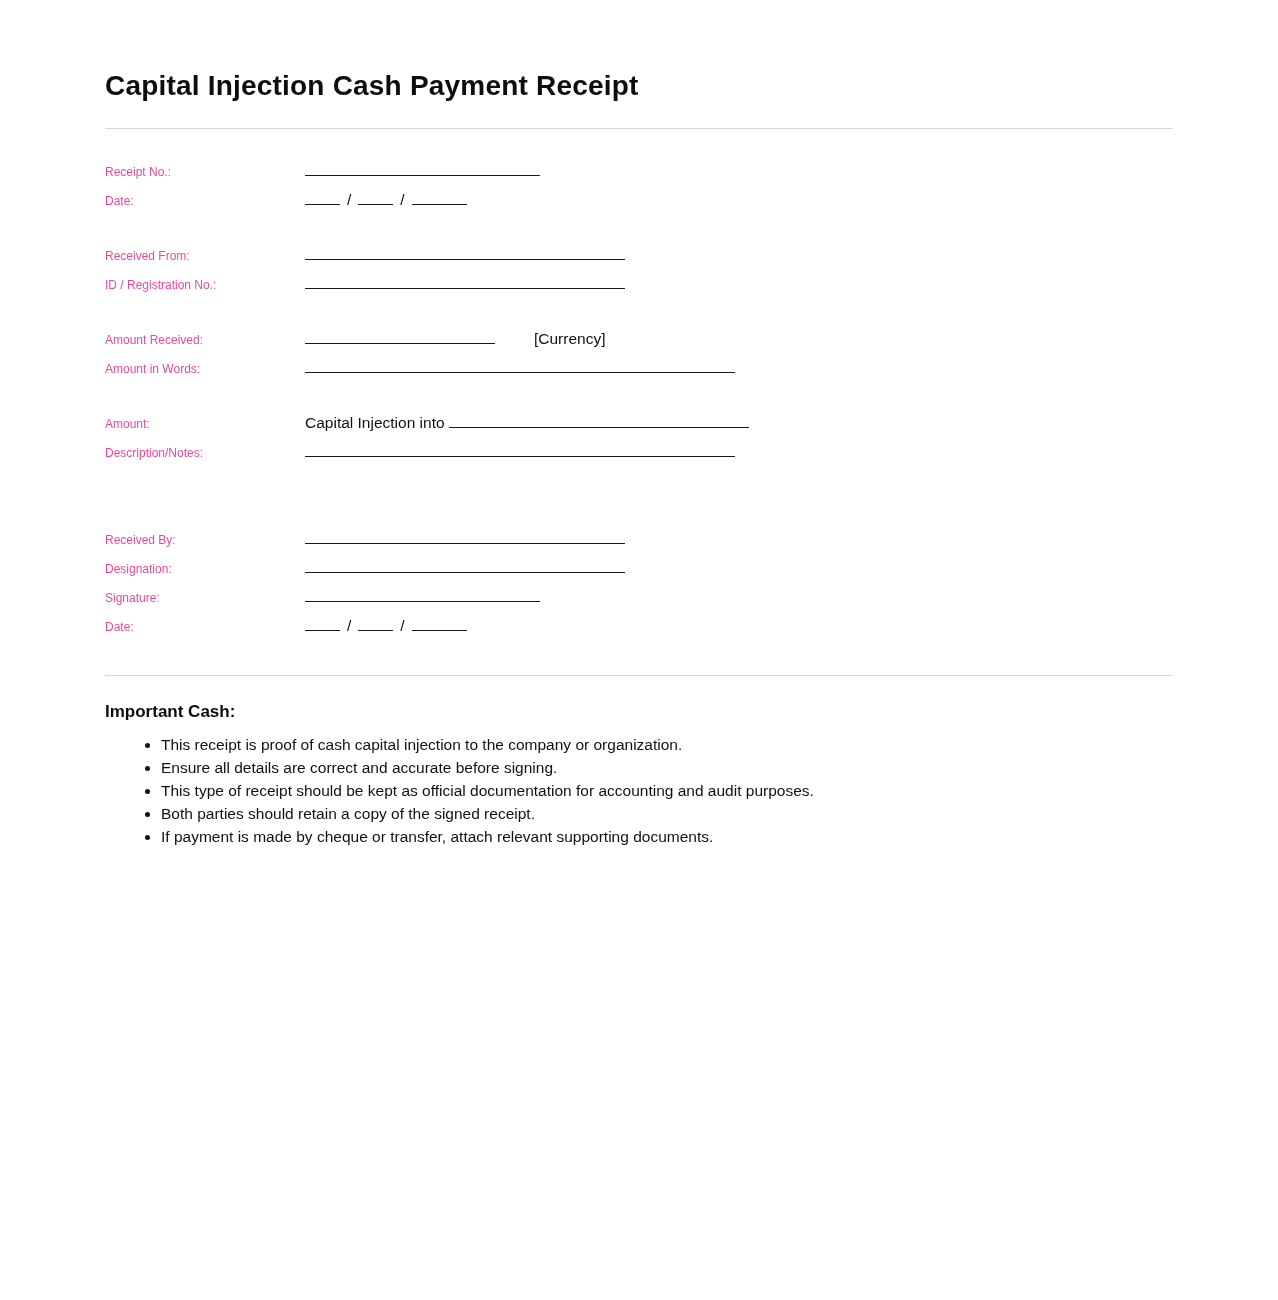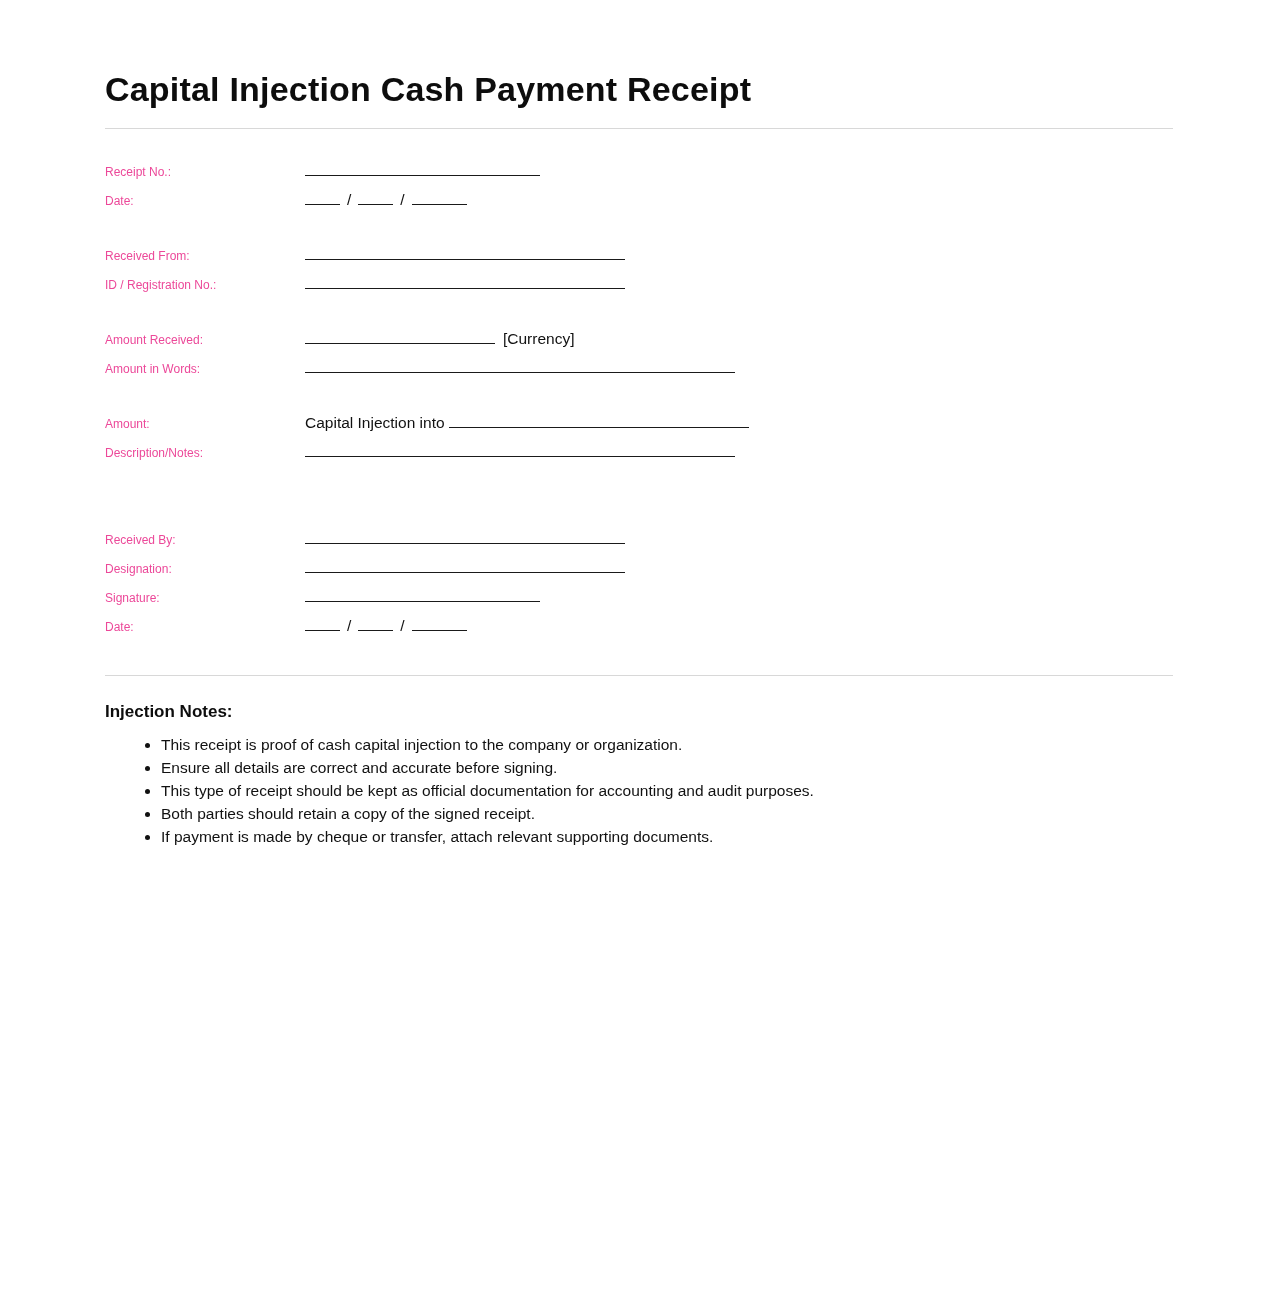--- a/index.html
+++ b/index.html
@@ -12,25 +12,25 @@
     min-height: 1300px;
     font-family: "Liberation Sans", sans-serif;
     color: #111111;
   }
   .page {
     width: 1278px;
     box-sizing: border-box;
     padding: 70px 105px 40px 105px;
   }
   .doc-title {
-    font-size: 34px;
+    font-size: 28px;
     font-weight: bold;
     letter-spacing: 0.2px;
     color: #0d0d0d;
-    margin: 0 0 19px 0;
+    margin: 0 0 26px 0;
   }
   .rule {
     border: 0;
     border-top: 1px solid #d8d8d8;
     margin: 0;
   }
   .fields {
     margin-top: 28px;
   }
   .row {
@@ -60,21 +60,21 @@
     vertical-align: baseline;
   }
   .ul-235 { width: 235px; }
   .ul-190 { width: 190px; }
   .ul-320 { width: 320px; }
   .ul-430 { width: 430px; }
   .ul-300 { width: 300px; }
   .ul-35  { width: 35px; }
   .ul-55  { width: 55px; }
   .slash { padding: 0 7px; }
-  .currency-tag { padding-left: 8px; }
+  .currency-tag { padding-left: 8px; margin-left: 31px; }
   .purpose-prefix { padding-right: 4px; }
 
   .bottom-rule {
     margin-top: 34px;
   }
   .notes {
     margin-top: 26px;
   }
   .notes-title {
     font-size: 17px;
@@ -175,21 +175,21 @@
       <div class="value">
         <span class="ul ul-35"></span><span class="slash">/</span><span class="ul ul-35"></span><span class="slash">/</span><span class="ul ul-55"></span>
       </div>
     </div>
 
   </div>
 
   <hr class="rule bottom-rule">
 
   <div class="notes">
-    <div class="notes-title">Injection Notes:</div>
+    <div class="notes-title">Important Cash:</div>
     <ul>
       <li>This receipt is proof of cash capital injection to the company or organization.</li>
       <li>Ensure all details are correct and accurate before signing.</li>
       <li>This type of receipt should be kept as official documentation for accounting and audit purposes.</li>
       <li>Both parties should retain a copy of the signed receipt.</li>
       <li>If payment is made by cheque or transfer, attach relevant supporting documents.</li>
     </ul>
   </div>
 
 </div>

